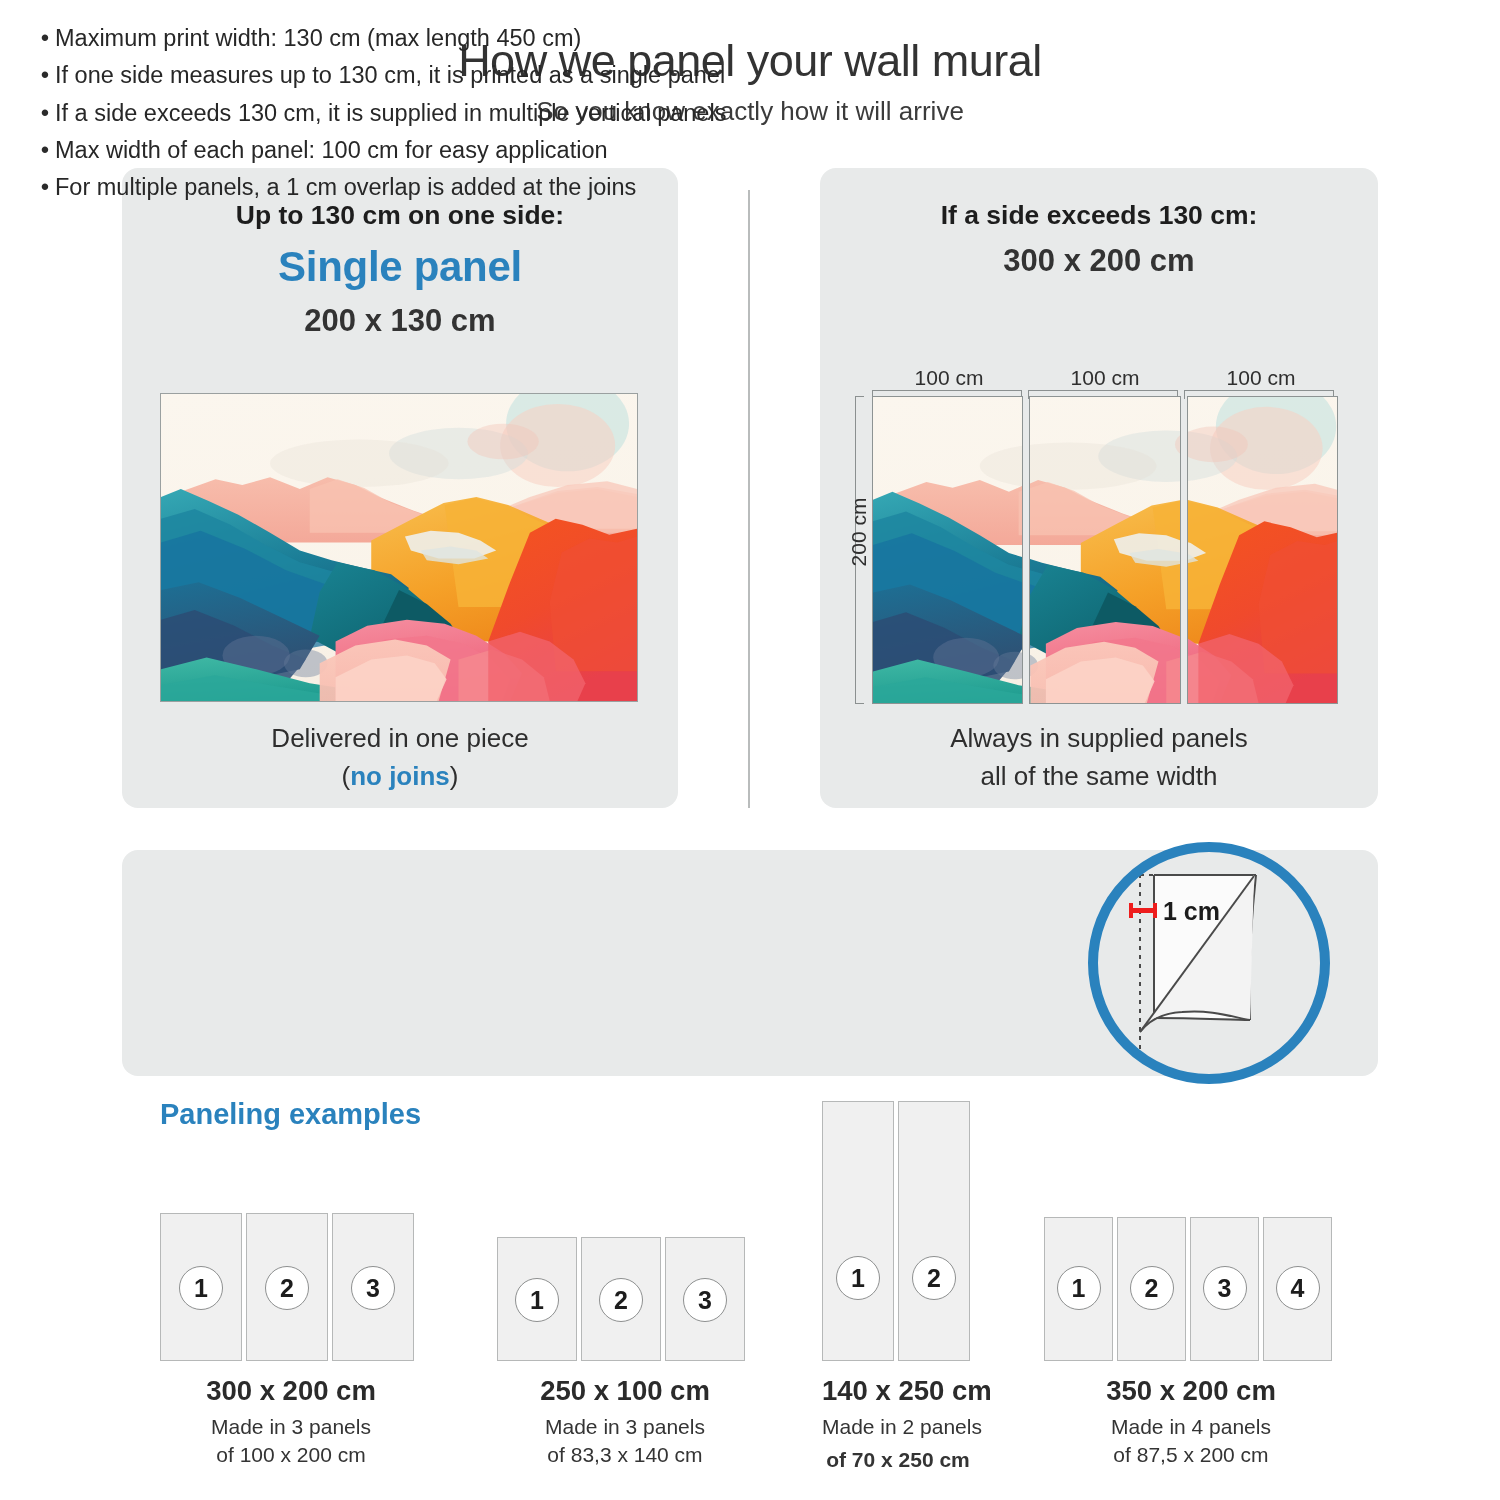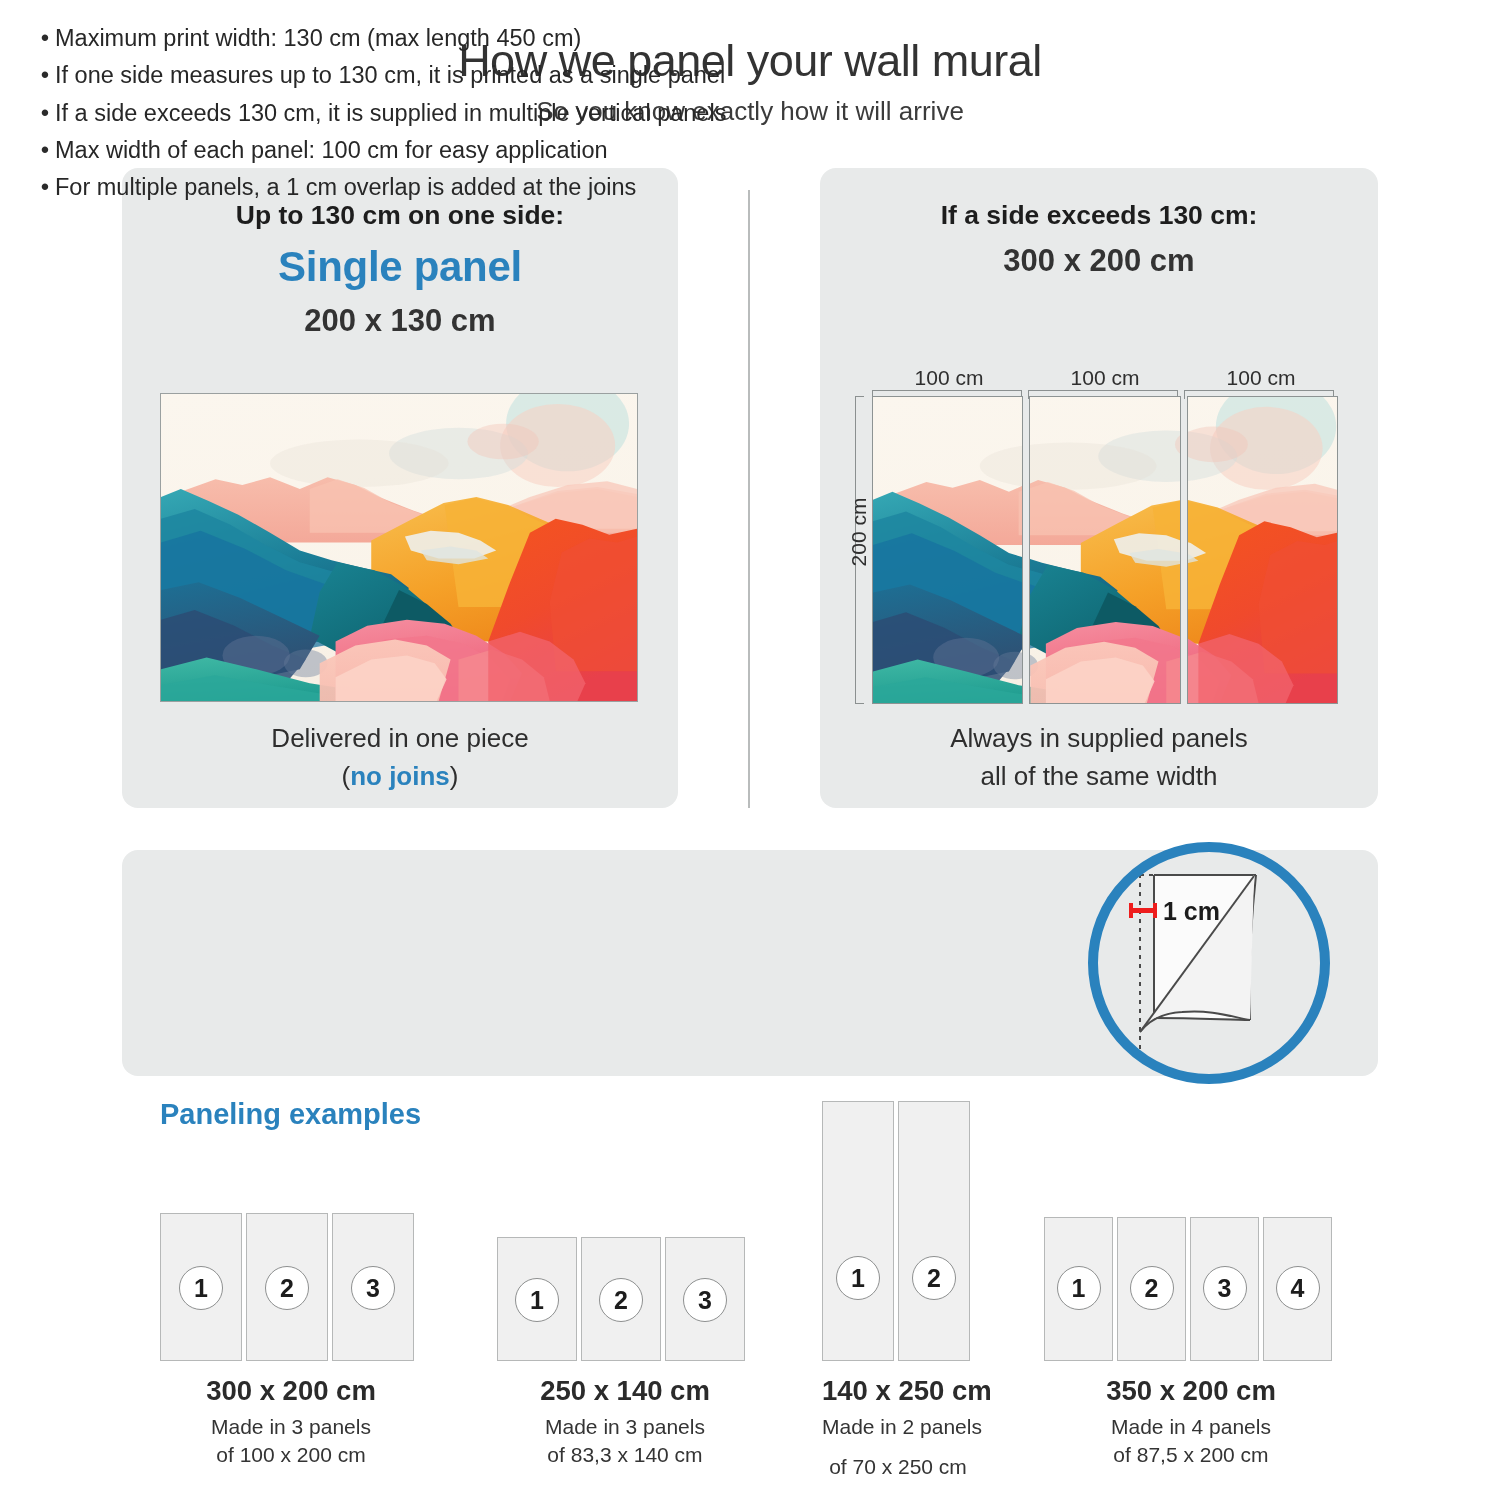--- a/index.html
+++ b/index.html
@@ -314,37 +314,37 @@
       <div class="pe-panel" style="width:80px;height:124px;">
         <div class="pe-num" style="top:40px;">1</div>
       </div>
       <div class="pe-panel" style="width:80px;height:124px;">
         <div class="pe-num" style="top:40px;">2</div>
       </div>
       <div class="pe-panel" style="width:80px;height:124px;">
         <div class="pe-num" style="top:40px;">3</div>
       </div>
     </div>
-    <div class="pe-size">250 x 140 cm</div>
+    <div class="pe-size">250 x 100 cm</div>
     <div class="pe-made">Made in 3 panels</div>
     <div class="pe-made" style="margin-top:0;">of 83,3 x 140 cm</div>
   </div>
 
   <div class="pe" style="left:822px;top:1101px;width:152px;">
     <div class="pe-panels" style="height:260px;justify-content:flex-start;">
       <div class="pe-panel" style="width:72px;height:260px;">
         <div class="pe-num" style="top:154px;">1</div>
       </div>
       <div class="pe-panel" style="width:72px;height:260px;">
         <div class="pe-num" style="top:154px;">2</div>
       </div>
     </div>
     <div class="pe-size">140 x 250 cm</div>
     <div class="pe-made">Made in 2 panels</div>
-    <div class="pe-made" style="margin-top:12px;">of 70 x 250 cm</div>
+    <div class="pe-made" style="margin-top:5px;font-weight:bold;">of 70 x 250 cm</div>
   </div>
 
   <div class="pe" style="left:1044px;top:1217px;width:294px;">
     <div class="pe-panels" style="height:144px;justify-content:flex-start;">
       <div class="pe-panel" style="width:69px;height:144px;">
         <div class="pe-num" style="top:48px;">1</div>
       </div>
       <div class="pe-panel" style="width:69px;height:144px;">
         <div class="pe-num" style="top:48px;">2</div>
       </div>

